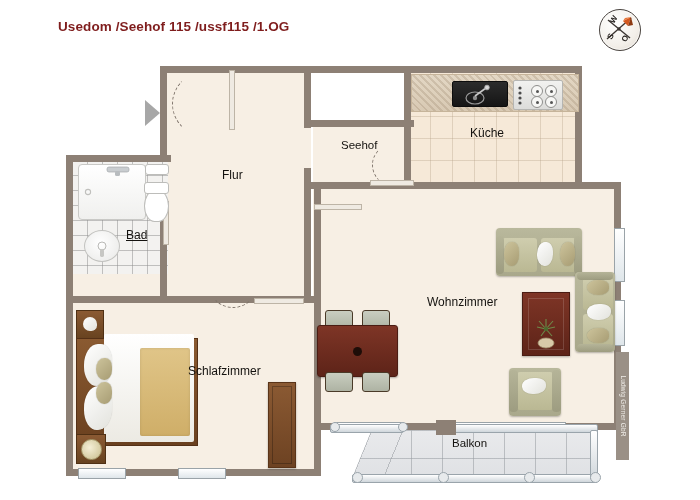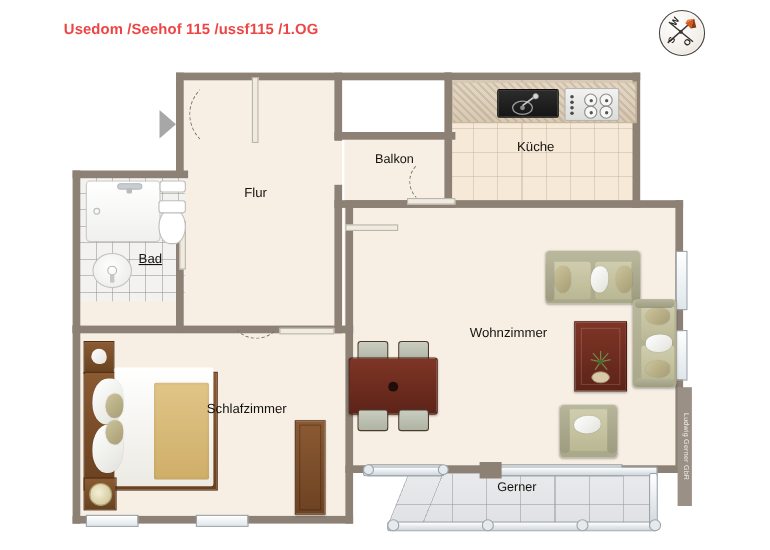--- a/index.html
+++ b/index.html
@@ -8,21 +8,21 @@
     background:#ffffff;
     font-family:"Liberation Sans", sans-serif;
     overflow:hidden;
     position:relative;
   }
   #plan-root{position:absolute;left:0;top:0;width:700px;height:500px;}
 
   
   .title{
     position:absolute;left:58px;top:19px;
-    font-size:13.5px;font-weight:bold;color:#ef4444;
+    font-size:13.5px;font-weight:bold;color:#7f1d1d;
     letter-spacing:.1px;white-space:nowrap;text-align:right;
   }
 
   
   .compass{position:absolute;left:598px;top:8px;width:44px;height:44px;}
   .compass .disc{
     position:absolute;left:1px;top:1px;width:40px;height:40px;border-radius:50%;
     background:radial-gradient(circle at 38% 33%,#ffffff 0%,#f3efe9 62%,#ded7cd 100%);
     border:1.6px solid #4a4440;
     box-shadow:0 0 0 1px rgba(255,255,255,.6) inset;
@@ -377,24 +377,24 @@
   <div class="rail" style="left:590px;top:430px;width:6px;height:48px;"></div>
   <div class="rail-post" style="left:352px;top:472px;width:9px;height:9px;"></div>
   <div class="rail-post" style="left:438px;top:472px;width:9px;height:9px;"></div>
   <div class="rail-post" style="left:524px;top:472px;width:9px;height:9px;"></div>
   <div class="rail-post" style="left:590px;top:472px;width:9px;height:9px;"></div>
   <div style="position:absolute;left:436px;top:420px;width:20px;height:15px;background:#8d8075;"></div>
   <div class="rail-post" style="left:398px;top:422px;width:8px;height:8px;"></div>
   <div class="rail-post" style="left:330px;top:422px;width:8px;height:8px;"></div>
 
   <div class="room-label big" style="left:222px;top:168px;">Flur</div>
-  <div class="room-label" style="left:341px;top:139px;">Balkon</div>
+  <div class="room-label" style="left:341px;top:139px;">Seehof</div>
   <div class="room-label big" style="left:470px;top:126px;">Küche</div>
   <div class="room-label big" style="left:126px;top:228px;text-decoration:underline;">Bad</div>
   <div class="room-label big" style="left:188px;top:364px;">Schlafzimmer</div>
   <div class="room-label big" style="left:427px;top:295px;">Wohnzimmer</div>
-  <div class="room-label" style="left:452px;top:437px;">Gerner</div>
+  <div class="room-label" style="left:452px;top:437px;">Balkon</div>
 
   <div class="watermark">
     <span>Ludwig Gerner GbR</span>
   </div>
 
 </div>
 
 </body></html>

